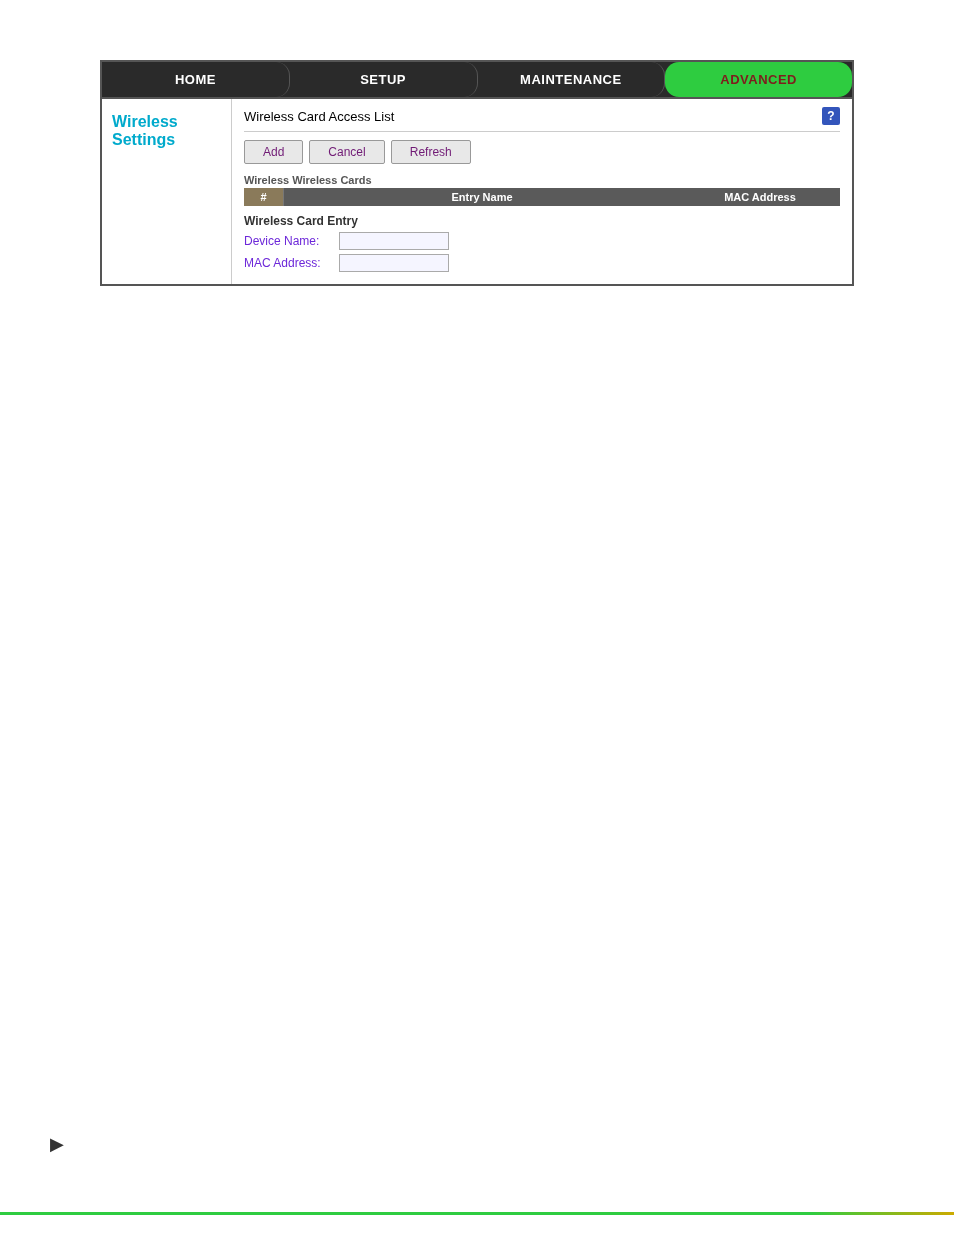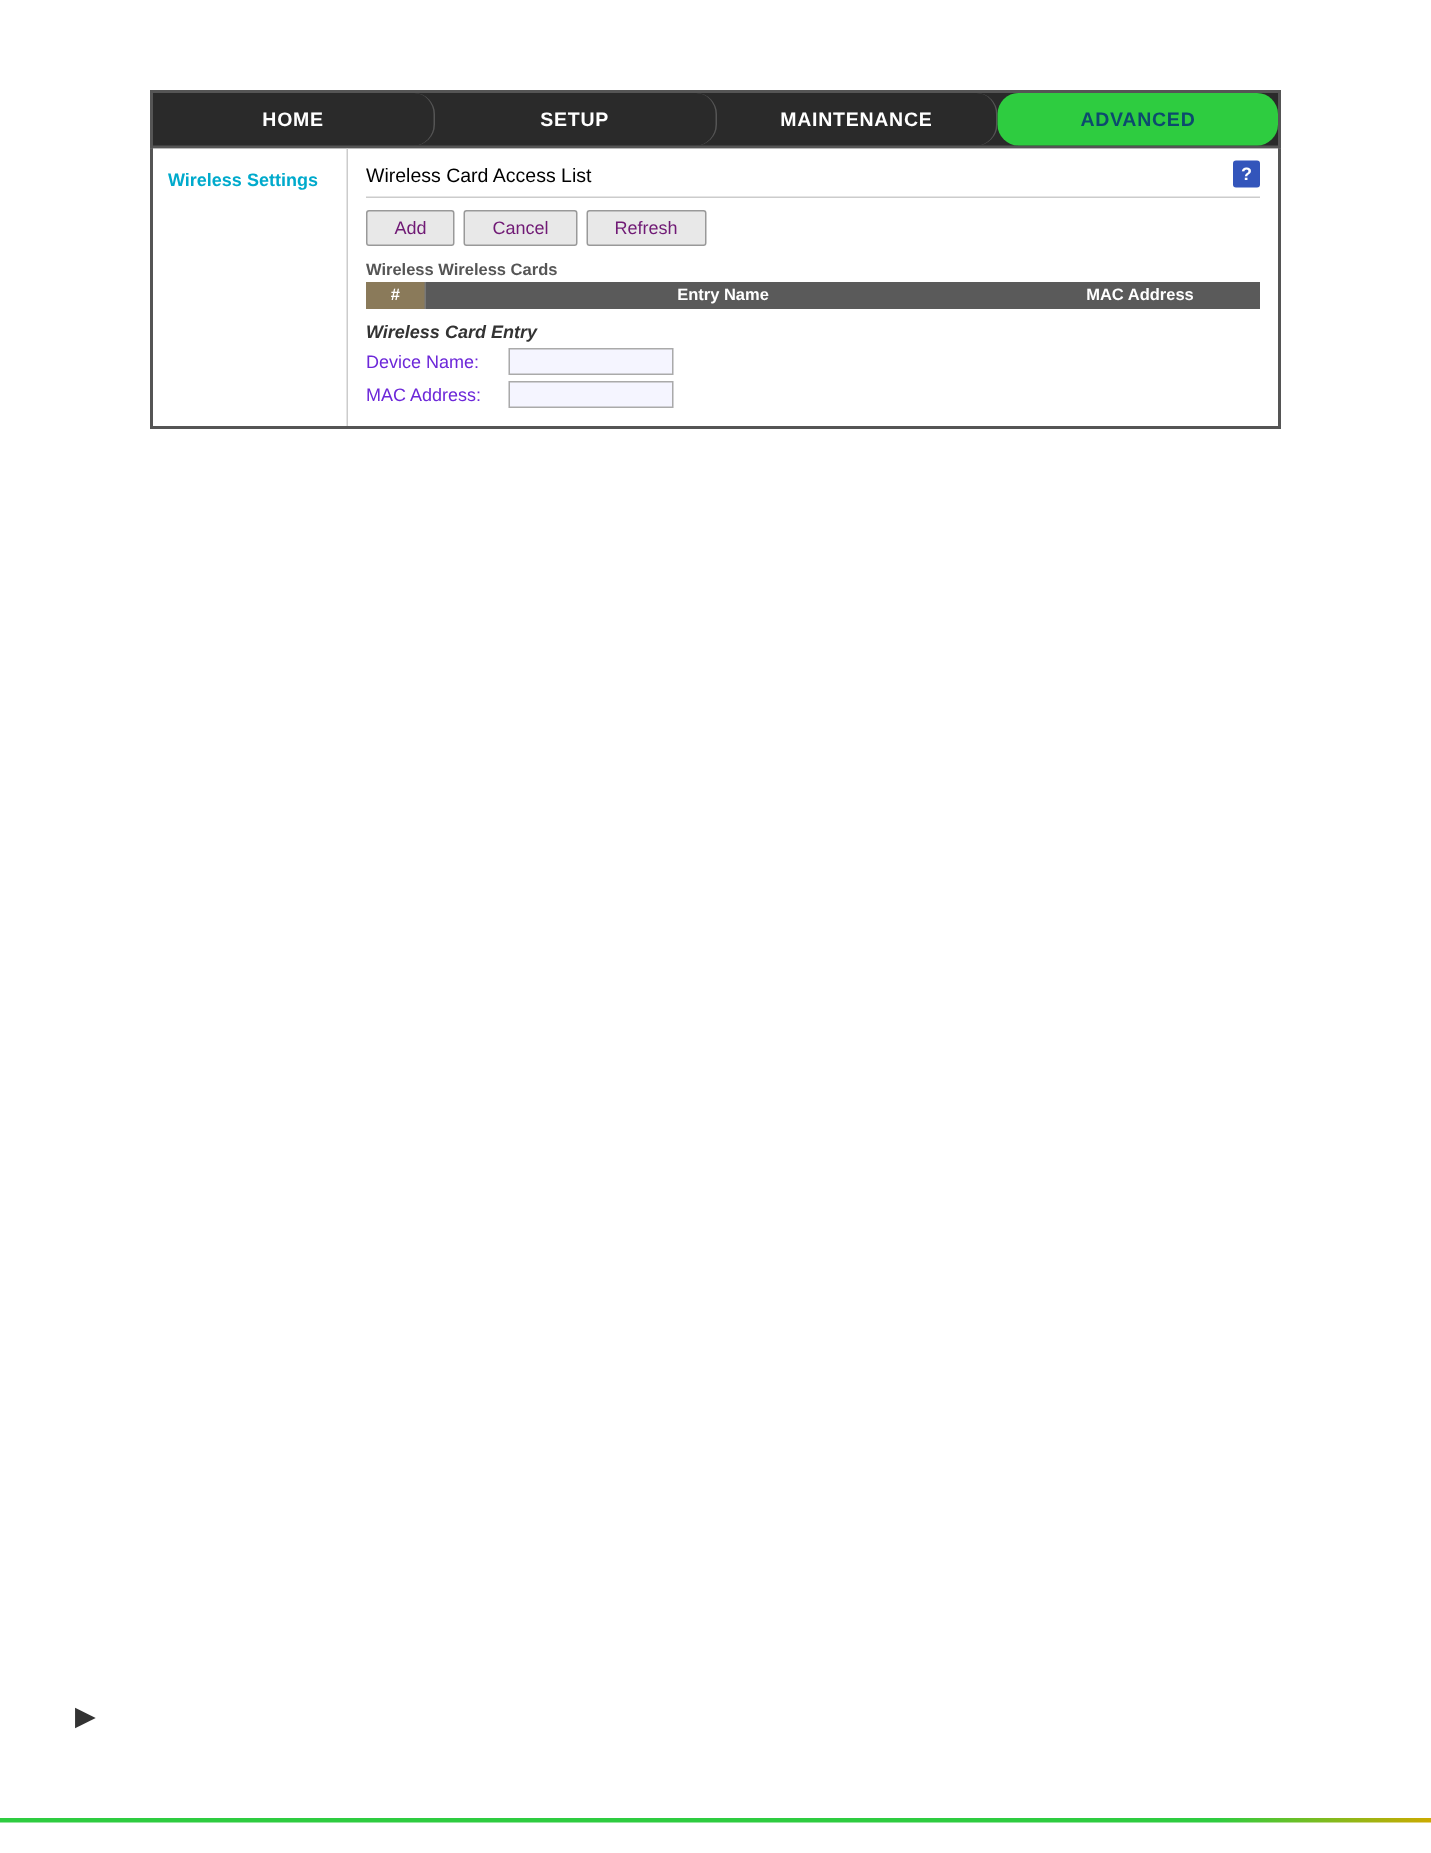--- a/index.html
+++ b/index.html
@@ -38,42 +38,42 @@
       border-right: 1px solid #555;
       border-radius: 14px;
     }
 
     .nav-item:last-child {
       border-right: none;
     }
 
     .nav-item.active {
       background: #2ecc40;
-      color: #0c4a6e;
+      color: #7f1d1d;
     }
 
     
     .content-area {
       border: 2px solid #555;
       border-top: none;
       display: flex;
     }
 
     
     .sidebar {
       width: 130px;
       background: #fff;
       border-right: 1px solid #ccc;
       padding: 8px 0;
     }
 
     .sidebar-item {
       padding: 6px 10px;
       color: #00aacc;
-      font-size: 12px;
+      font-size: 16px;
       cursor: pointer;
       font-weight: bold;
     }
 
     
     .main-panel {
       flex: 1;
       padding: 8px 12px;
       background: #fff;
       position: relative;
@@ -165,21 +165,20 @@
     
     .entry-section {
       margin-top: 8px;
     }
 
     .entry-title {
       font-weight: bold;
       font-size: 12px;
       color: #333;
       margin-bottom: 4px;
-      font-style: italic;
     }
 
     .form-row {
       display: flex;
       align-items: center;
       margin-bottom: 4px;
     }
 
     .form-label {
       width: 95px;

